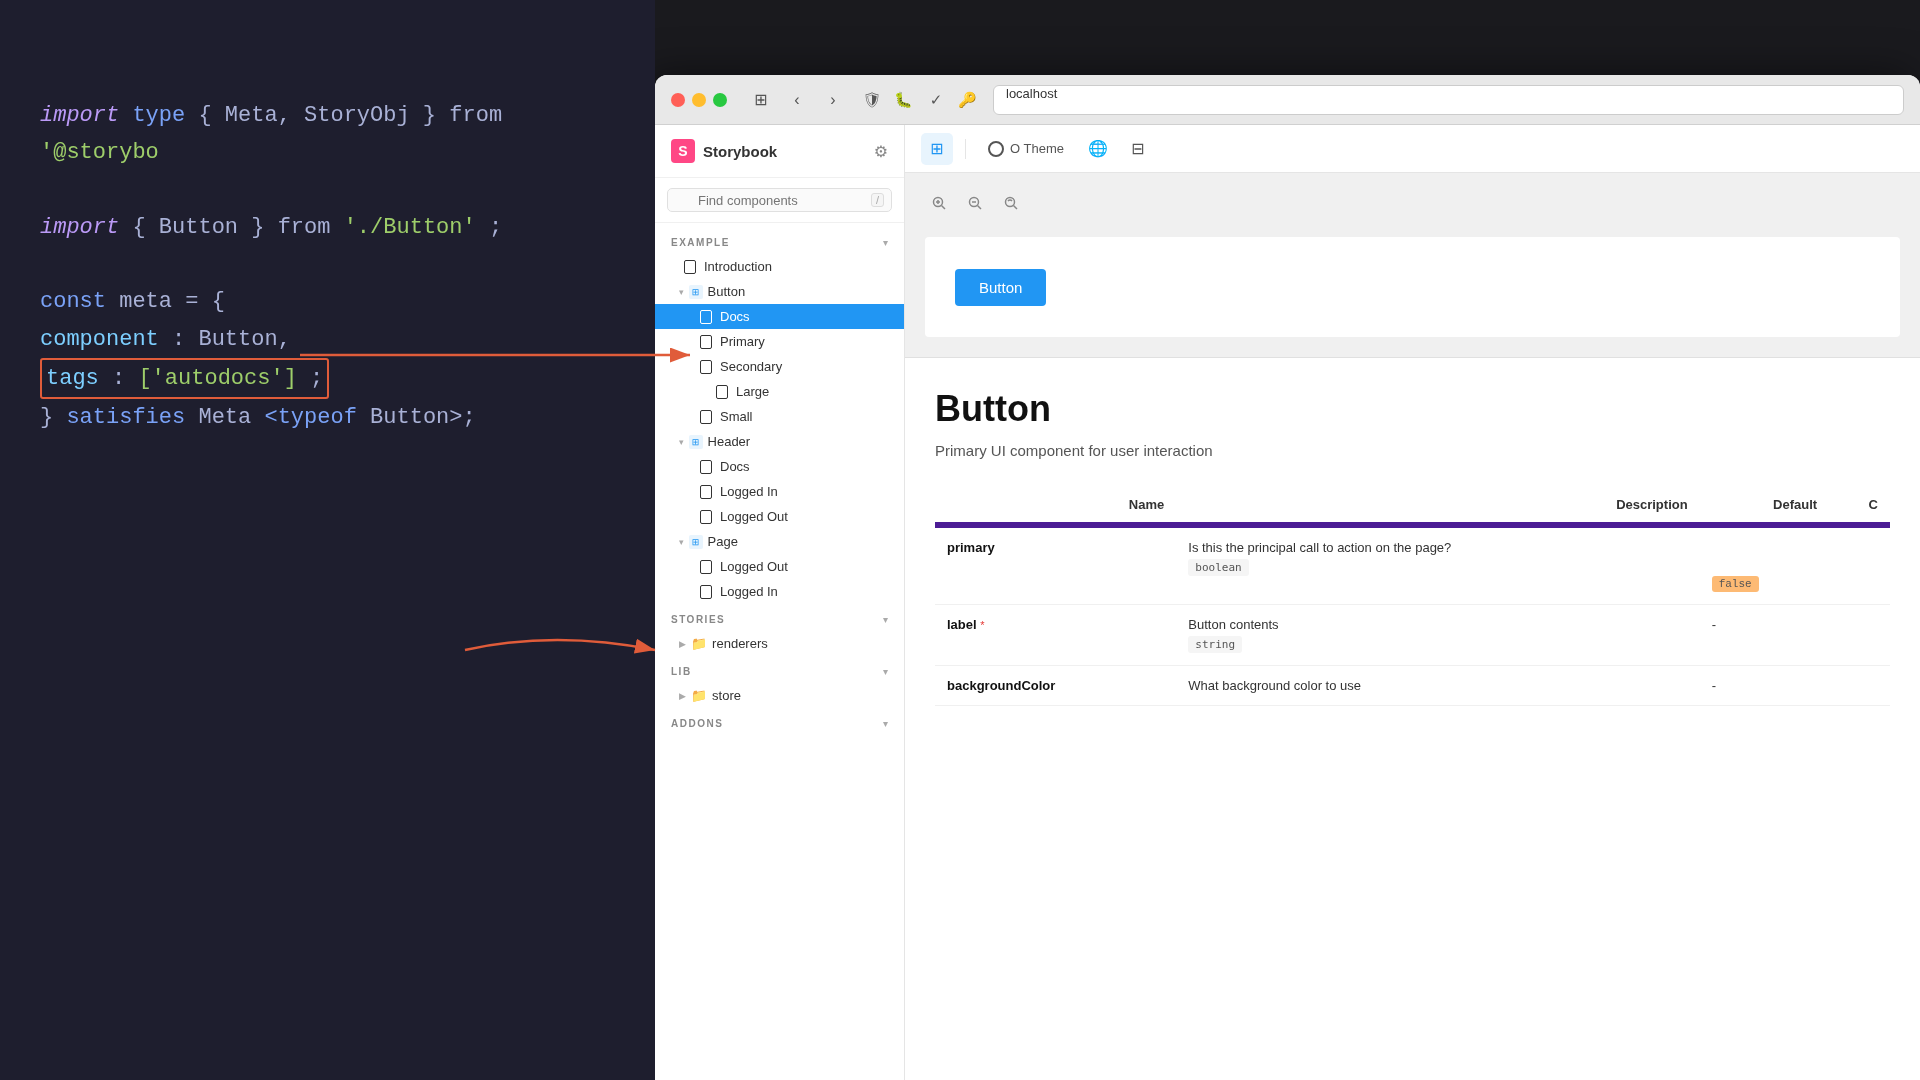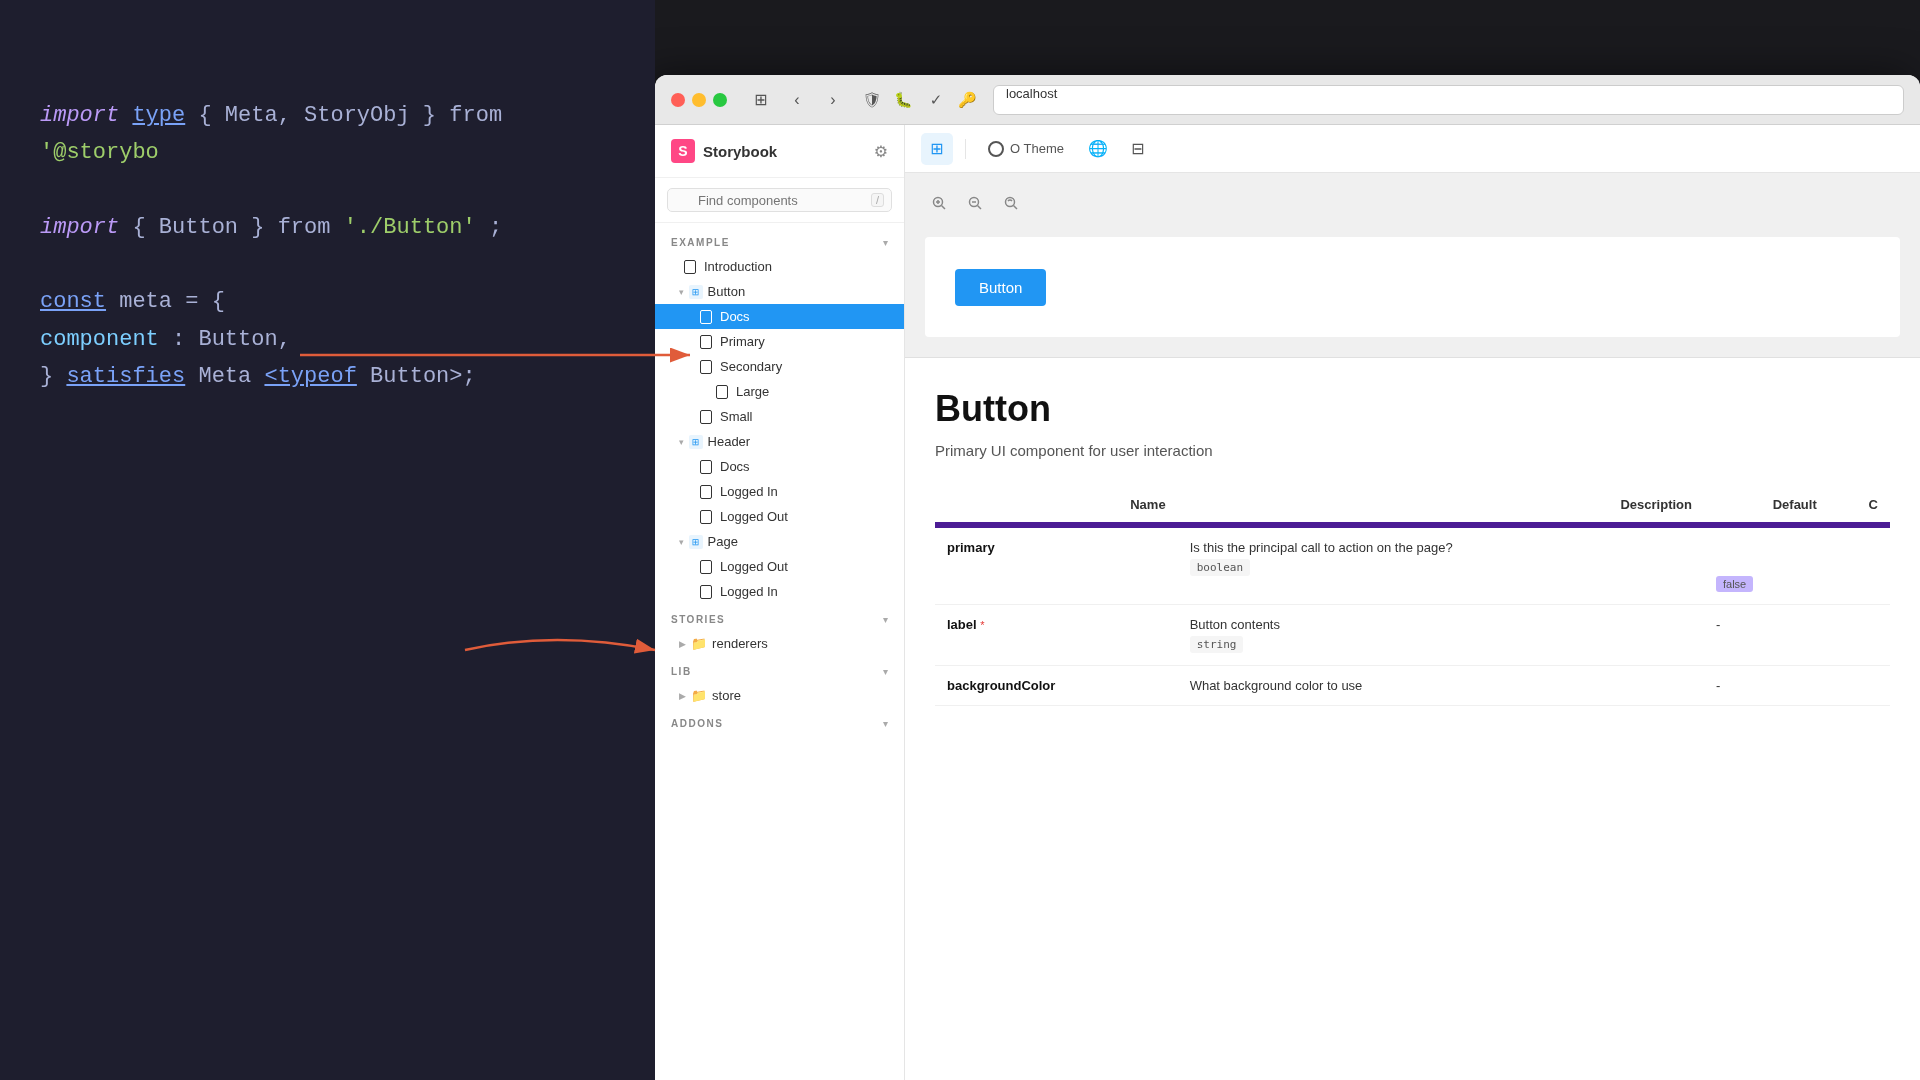--- a/index.html
+++ b/index.html
@@ -22,21 +22,21 @@
       flex-shrink: 0;
     }
 
     .code-line {
       font-family: 'Courier New', 'Consolas', monospace;
       font-size: 22px;
       line-height: 1.7;
       margin-bottom: 0;
     }
 
-    .code-keyword { color: #7aa2f7; text-decoration: underline; }
+    .code-keyword { color: #7aa2f7; }
     .code-text { color: #a9b1d6; }
     .code-import-keyword { color: #bb9af7; font-style: italic; }
     .code-string { color: #9ece6a; }
     .code-blank { height: 37px; }
 
     .highlighted-line {
       background: transparent;
       border: 2px solid #e05c3a;
       border-radius: 3px;
       padding: 0 4px;
@@ -445,25 +445,25 @@
       padding: 2px 7px;
       font-size: 11px;
       font-family: monospace;
       color: #555;
       margin-top: 4px;
       text-align: center;
     }
 
     .prop-default-badge {
       display: inline-block;
-      background: #c4b5fd;
+      background: #fdba74;
       border-radius: 3px;
       padding: 2px 7px;
       font-size: 11px;
-      font-family: Liberation Sans, sans-serif;
+      font-family: Liberation Mono, monospace;
       color: #555;
       margin-top: 36px;
     }
   </style>
 </head>
 <body>
 
 <div style="display:flex; width:1920px; height:1080px; overflow:hidden; background:#1a1a1e;">
 
   <div class="code-panel">
@@ -495,20 +495,28 @@
     <div class="code-line">
       <span class="code-keyword">const</span>
       <span class="code-text"> meta = {</span>
     </div>
 
     <div class="code-line">
       <span style="color:#7dcfff">  component</span>
       <span class="code-text">: Button,</span>
     </div>
 
+    <div class="code-line">
+      <span class="highlighted-line">
+        <span style="color:#7dcfff">  tags</span>
+        <span class="code-text">: </span>
+        <span class="code-string">['autodocs']</span>
+        <span class="code-text">;</span>
+      </span>
+    </div>
 
     <div class="code-line">
       <span class="code-text">} </span>
       <span class="code-keyword">satisfies</span>
       <span class="code-text"> Meta</span>
       <span class="code-keyword">&lt;typeof</span>
       <span class="code-text"> Button&gt;;</span>
     </div>
 
 

